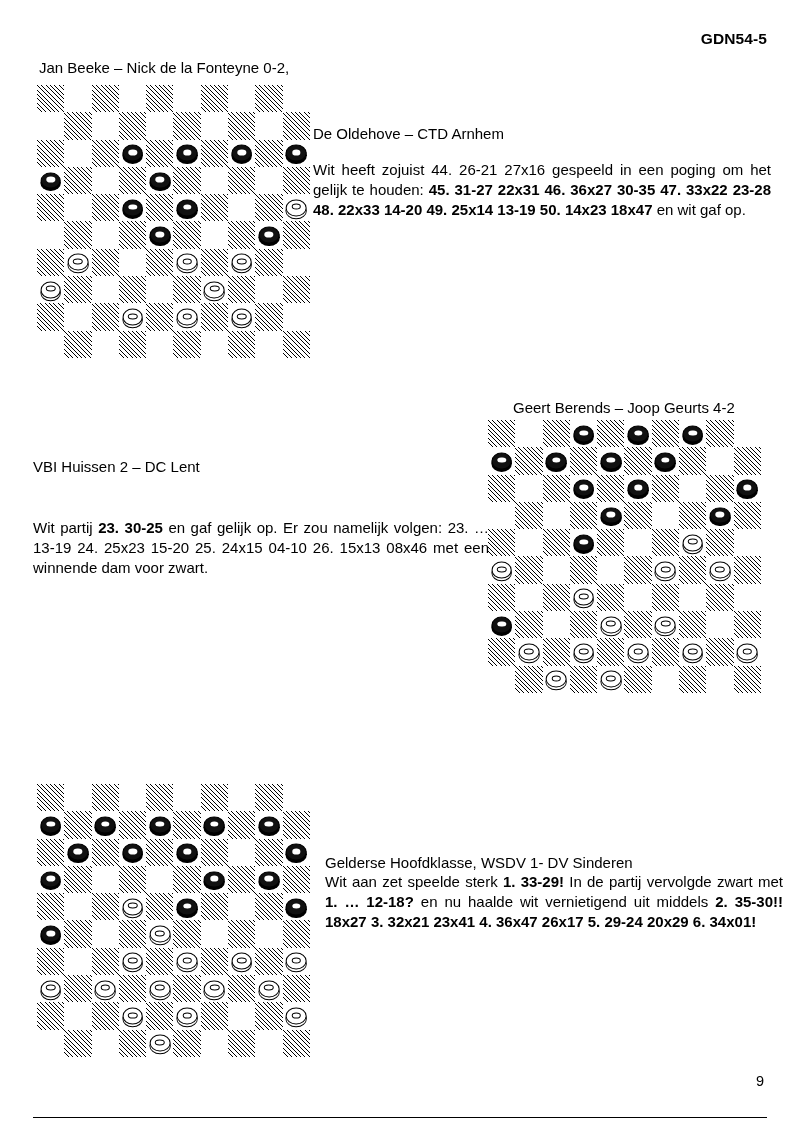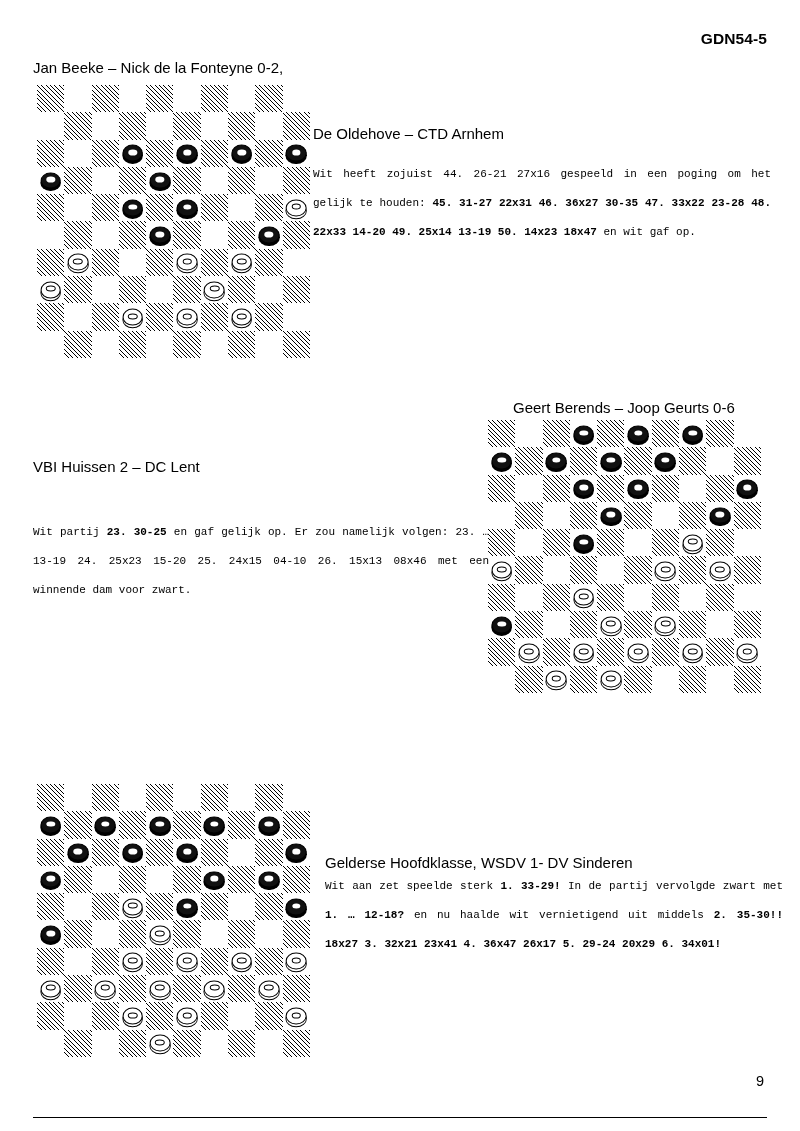--- a/index.html
+++ b/index.html
@@ -35,25 +35,24 @@
 
   
   .caption {
     position: absolute;
     font-size: 15px;
     line-height: 19px;
     white-space: nowrap;
   }
   .para {
     position: absolute;
-    font-size: 11px;
-    line-height: 29px;
+    font-size: 15px;
+    line-height: 20px;
     text-align: justify;
     text-justify: inter-word;
-    font-family: Liberation Mono, monospace;
   }
   .para b { font-weight: bold; }
 
   
   .board {
     position: absolute;
     display: grid;
     grid-template-columns: repeat(10, 1fr);
     grid-template-rows: repeat(10, 1fr);
     background: #ffffff;
@@ -137,21 +136,21 @@
     background: #000000;
   }
 </style>
 </head>
 <body>
 
 <div class="page">
 
   <div class="doc-header">GDN54-5</div>
 
-  <div class="caption" style="left:33px; top:58px;">Jan Beeke – Nick de la Fonteyne 0-2,</div>
+  <div class="caption" style="left:39px; top:58px;">Jan Beeke – Nick de la Fonteyne 0-2,</div>
 
   <div class="board" id="board-0" style="left:37px; top:85px; width:273px; height:273px;">
       <div class="sq dark"></div>
       <div class="sq light"></div>
       <div class="sq dark"></div>
       <div class="sq light"></div>
       <div class="sq dark"></div>
       <div class="sq light"></div>
       <div class="sq dark"></div>
       <div class="sq light"></div>
@@ -284,21 +283,21 @@
       <div class="sq light"></div>
       <div class="sq dark"></div>
       <div class="sq light"></div>
       <div class="sq dark"></div>
     </div>
 
   <div class="caption" style="left:313px; top:124px;">De Oldehove – CTD Arnhem</div>
 
   <div class="para" id="para-0" style="left:313px; top:160px; width:458px;"><span>Wit heeft zojuist 44. 26-21 27x16 gespeeld in een poging om het gelijk te houden: </span><b>45. 31-27 22x31 46. 36x27 30-35 47. 33x22 23-28 48. 22x33 14-20 49. 25x14 13-19 50. 14x23 18x47</b><span> en wit gaf op.</span></div>
 
-  <div class="caption" style="left:513px; top:398px;">Geert Berends – Joop Geurts 0-6</div>
+  <div class="caption" style="left:513px; top:398px;">Geert Berends – Joop Geurts 4-2</div>
 
   <div class="board" id="board-1" style="left:488px; top:420px; width:273px; height:273px;">
       <div class="sq dark"></div>
       <div class="sq light"></div>
       <div class="sq dark"></div>
       <div class="sq light">
         <div class="piece black"></div>
       </div>
       <div class="sq dark"></div>
       <div class="sq light">

